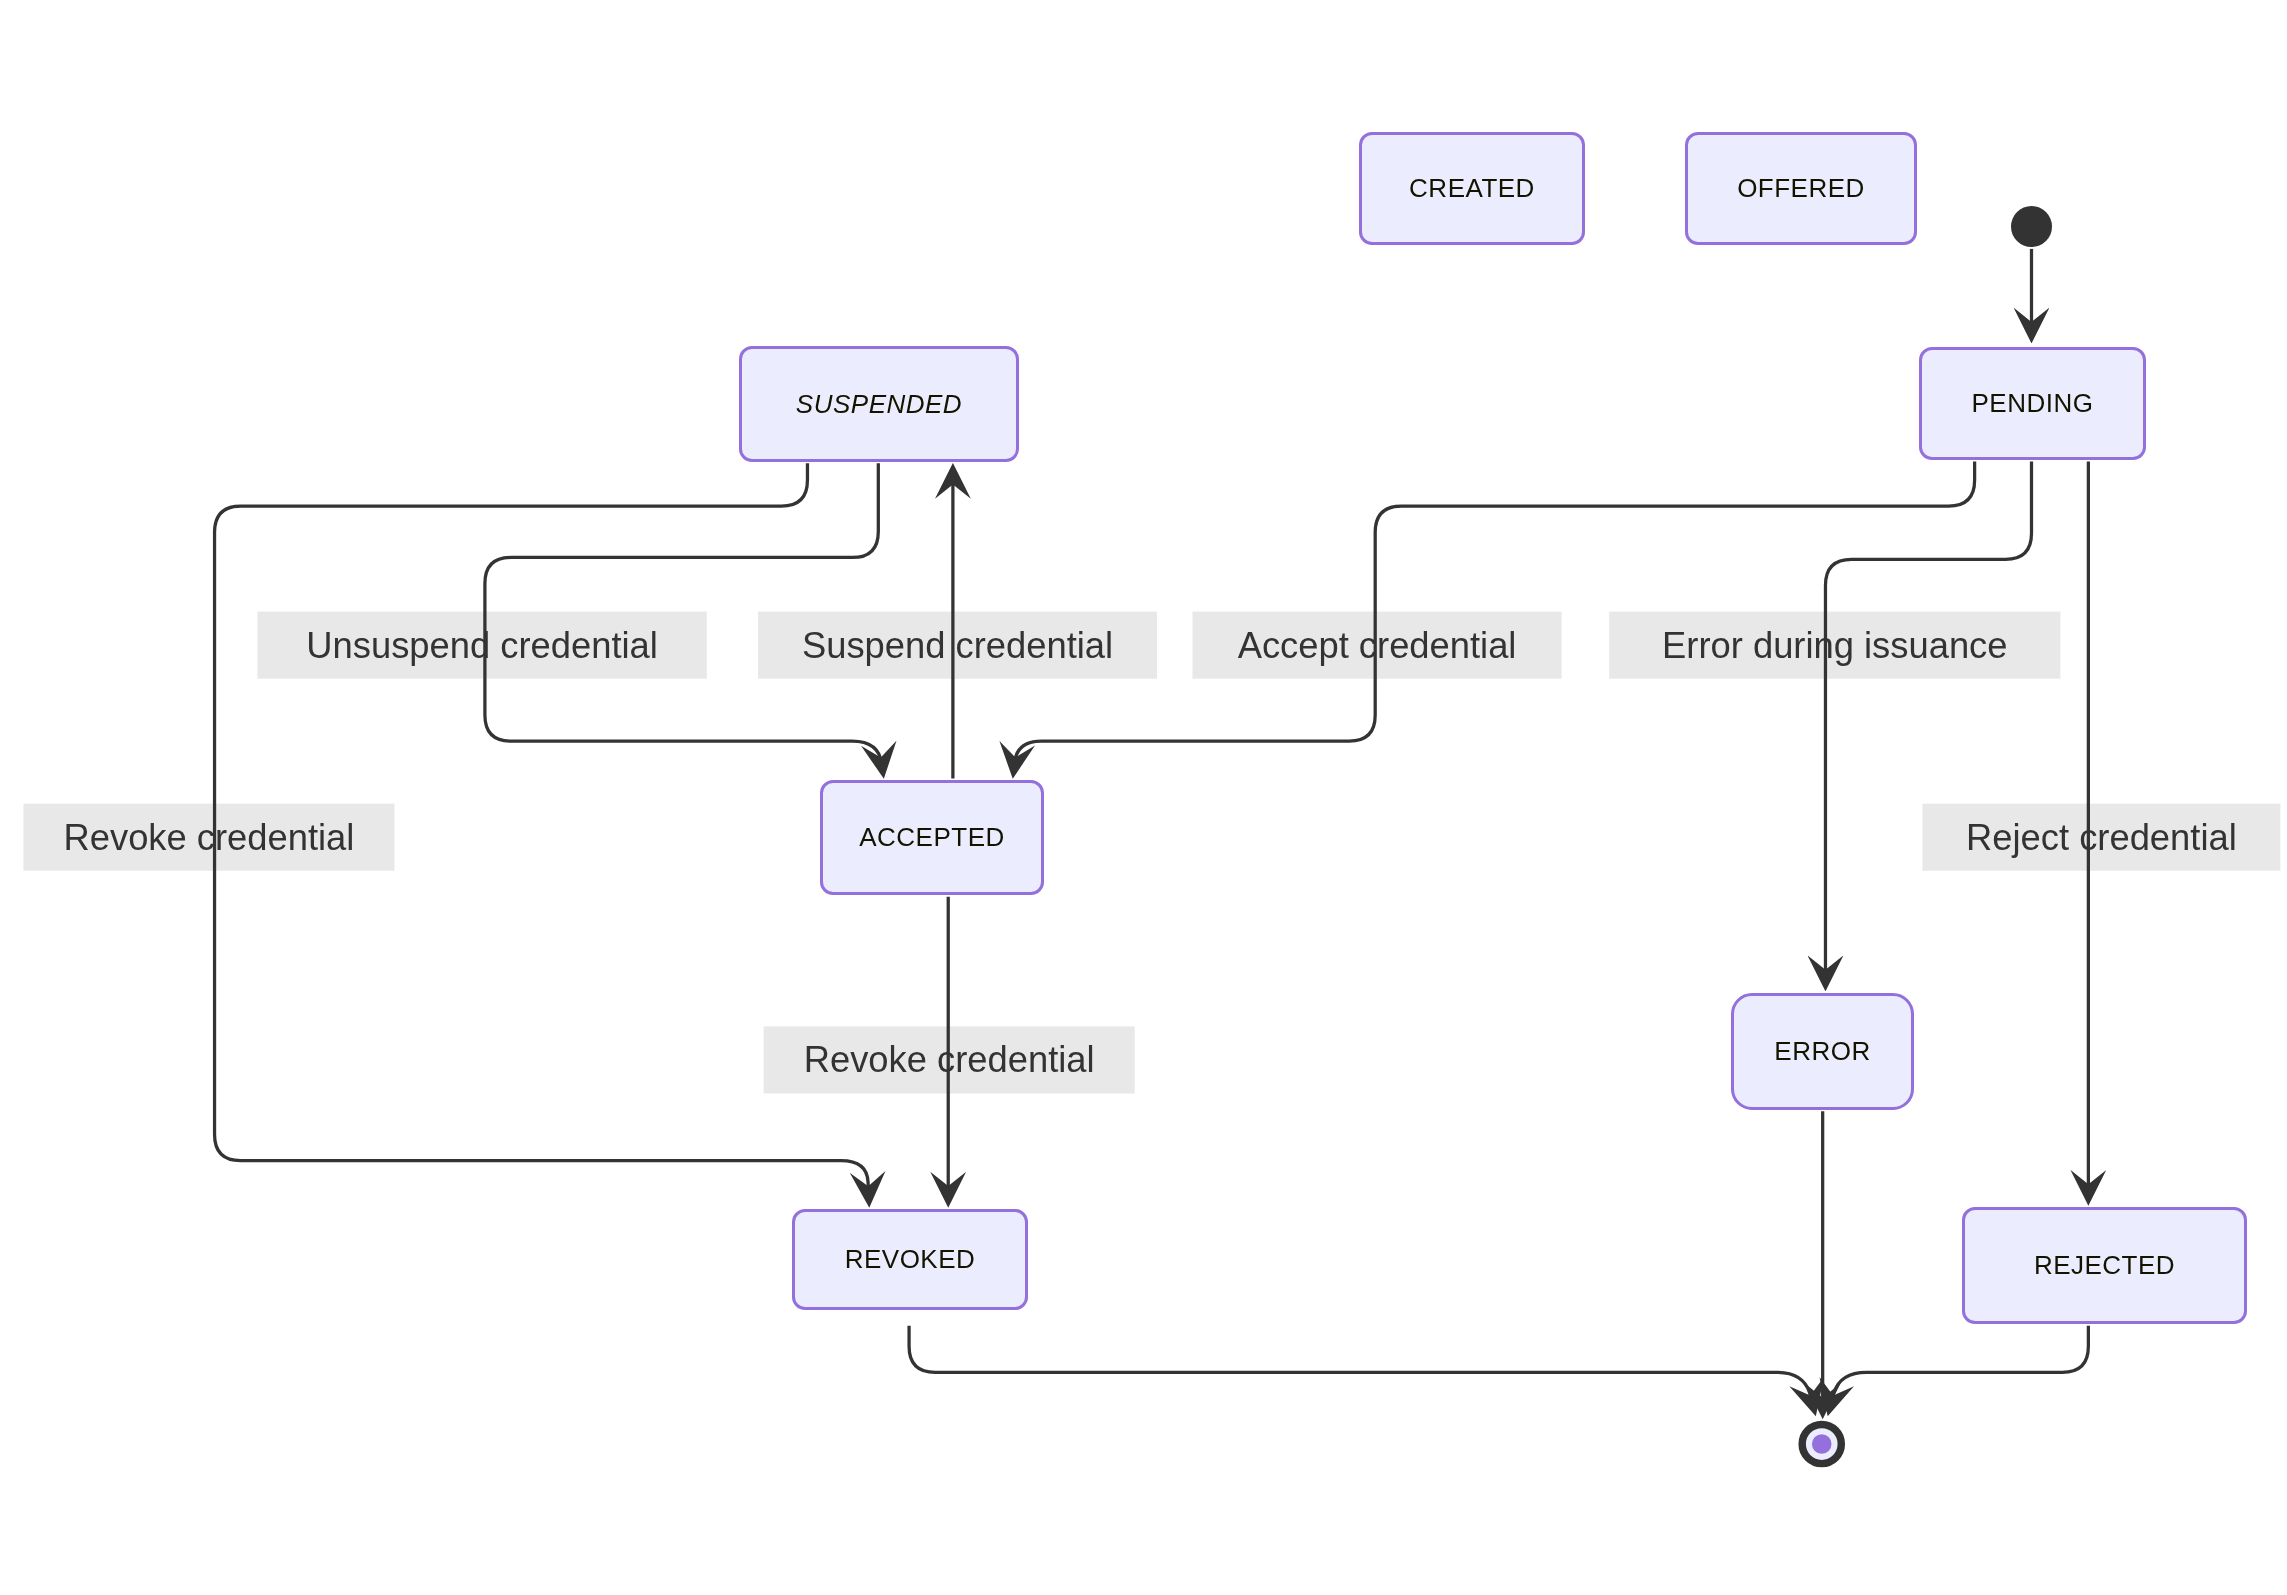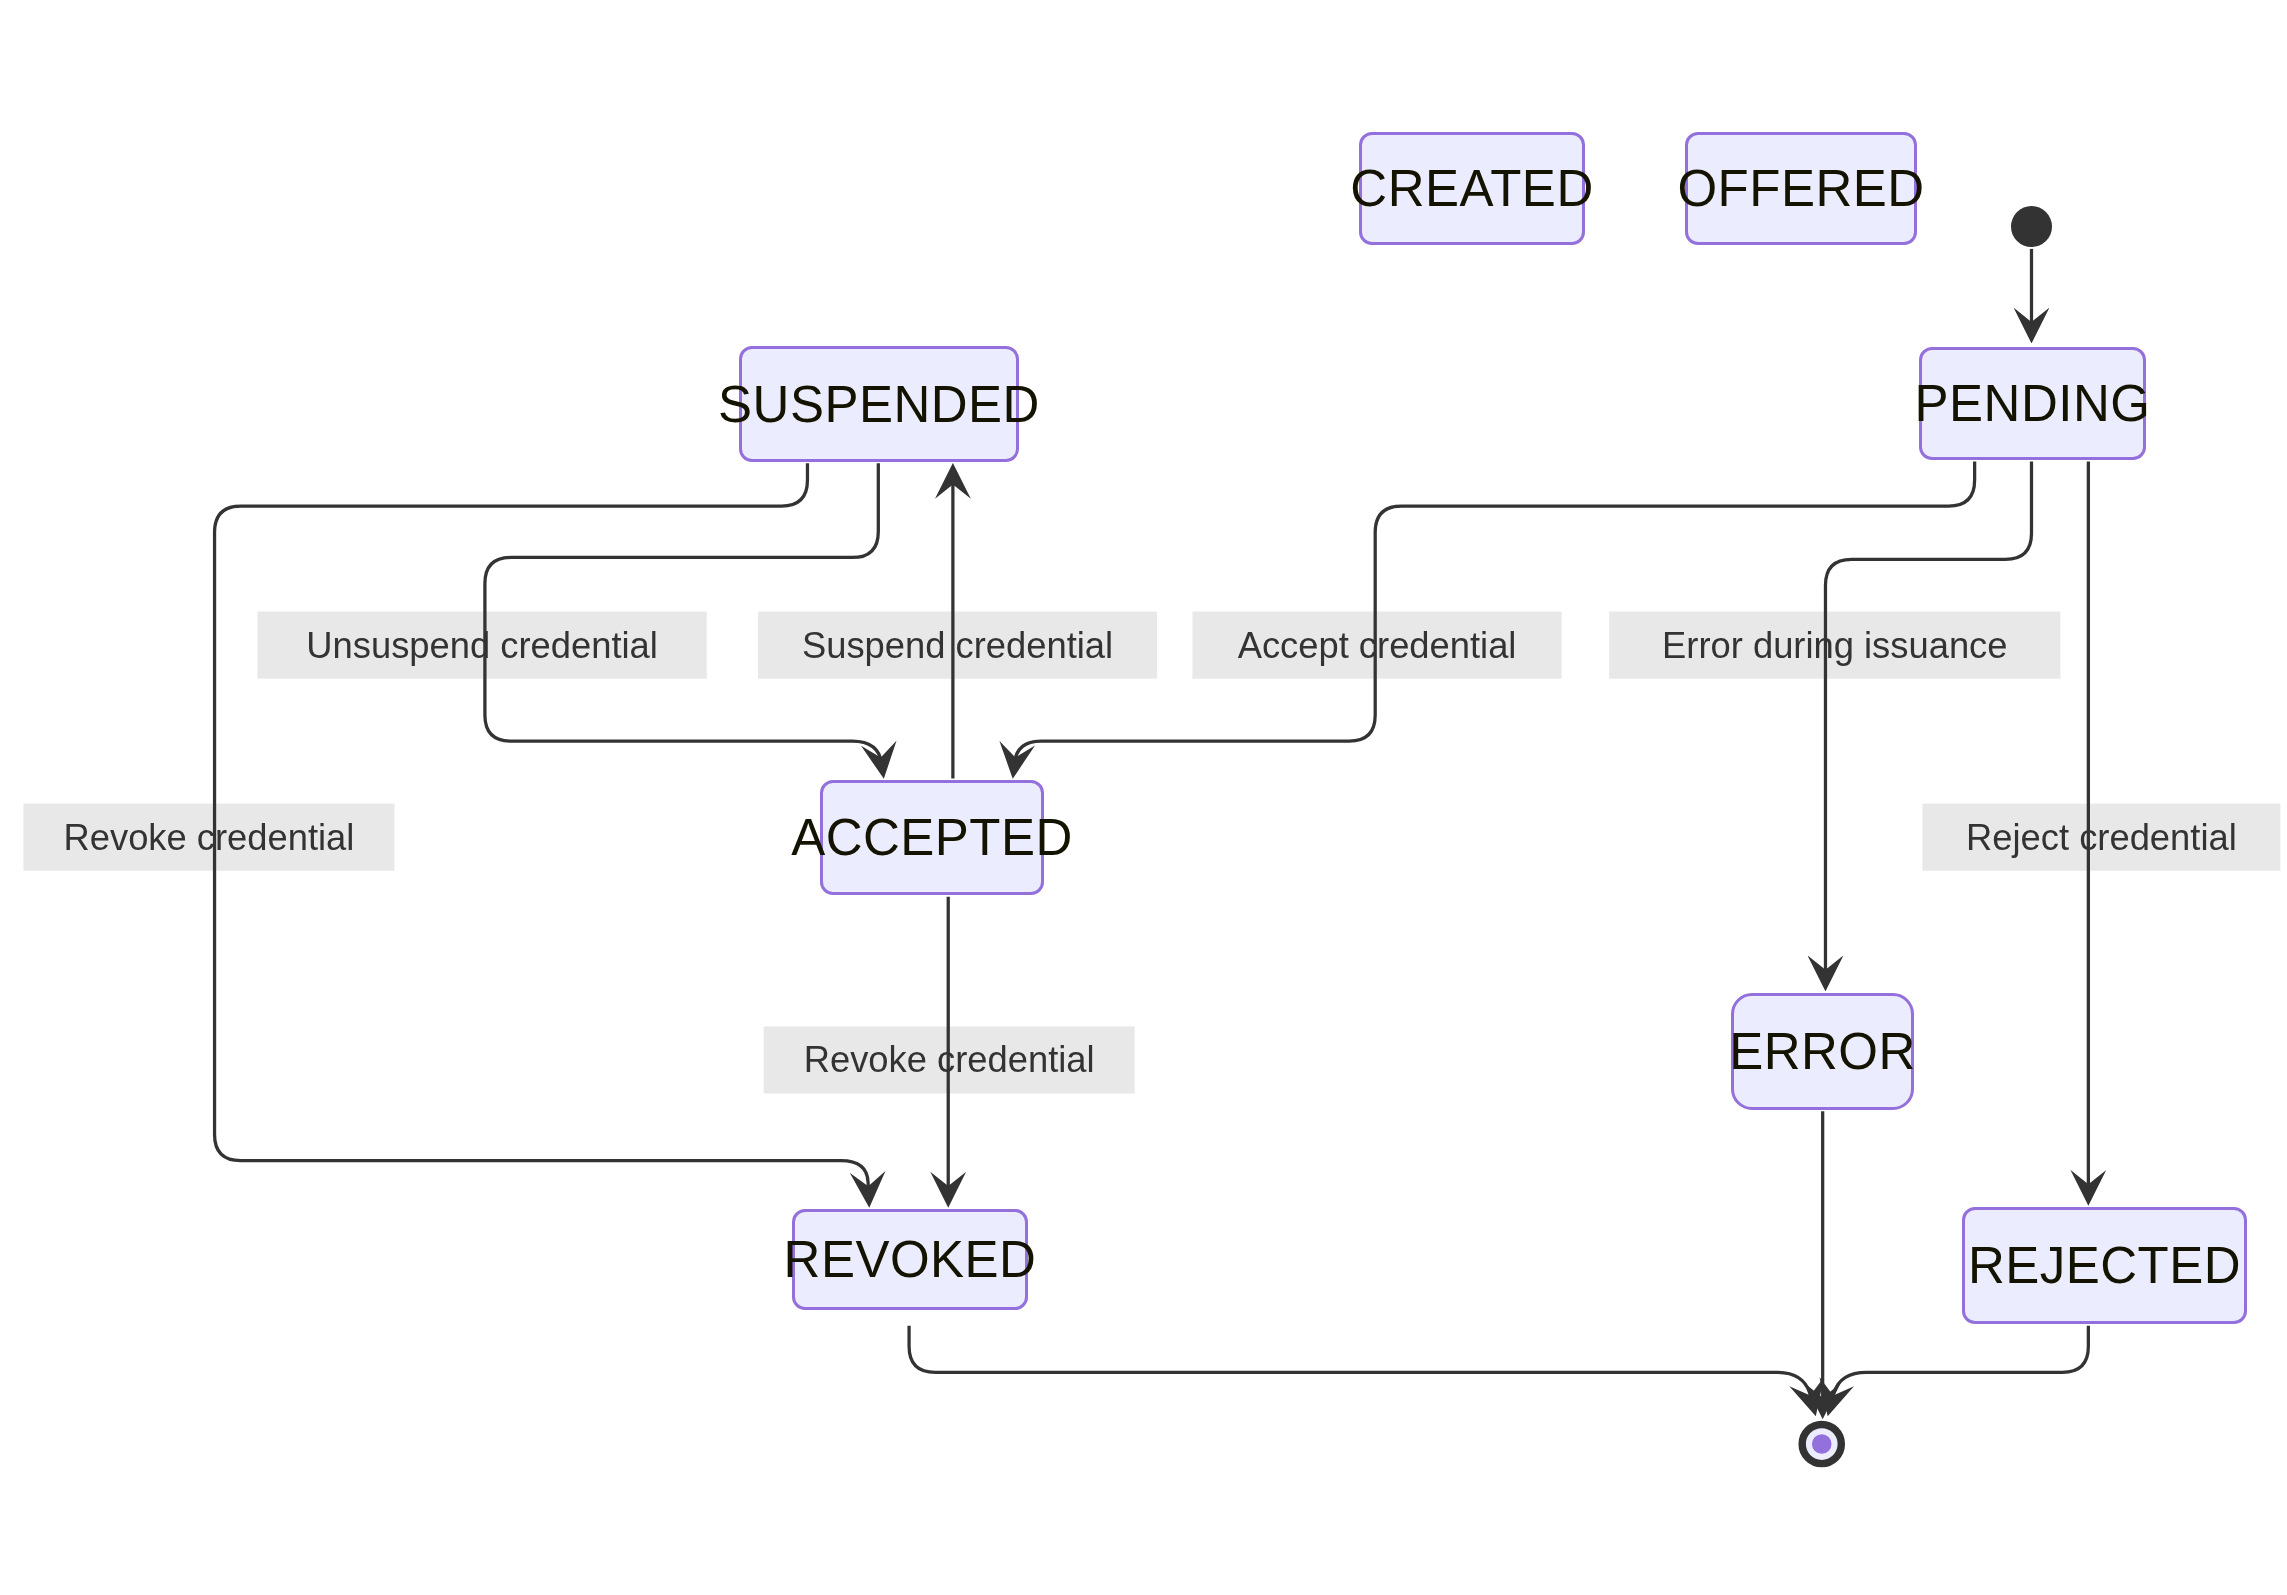--- a/index.html
+++ b/index.html
@@ -15,21 +15,21 @@
     font-family:"Liberation Sans", sans-serif;}
   .stage{position:relative;width:2288px;height:1596px;background:#ffffff;}
   svg.canvas{position:absolute;left:0;top:0;width:2288px;height:1596px;}
   .state-node{
     position:absolute;
     display:flex;align-items:center;justify-content:center;
     background:var(--node-fill);
     border:3.7px solid var(--node-border);
     border-radius:13px;
     color:var(--state-text);
-    font-size:51px;
+    font-size:26px;
     letter-spacing:0.5px;
     white-space:nowrap;
   }
   .edge-label-rect{fill:var(--label-bg);}
   .edge-label-text{
     fill:var(--label-text);
     font-size:39px;
     font-family:"Liberation Sans", sans-serif;
     text-anchor:middle;
     dominant-baseline:central;
@@ -102,21 +102,21 @@
   </div>
 
   <div class="state-node" style="left:1685px;top:132px;width:232px;height:113px;">
     <span>OFFERED</span>
   </div>
 
   <div class="state-node" style="left:1919px;top:347px;width:227px;height:113px;">
     <span>PENDING</span>
   </div>
 
-  <div class="state-node" style="left:739px;top:346px;width:280px;height:116px;">
+  <div class="state-node" style="left:739px;top:346px;width:280px;height:116px;font-style:italic;">
     <span>SUSPENDED</span>
   </div>
 
   <div class="state-node" style="left:820px;top:780px;width:224px;height:115px;">
     <span>ACCEPTED</span>
   </div>
 
   <div class="state-node" style="left:1731px;top:993px;width:183px;height:117px;border-radius:21px;">
     <span>ERROR</span>
   </div>

